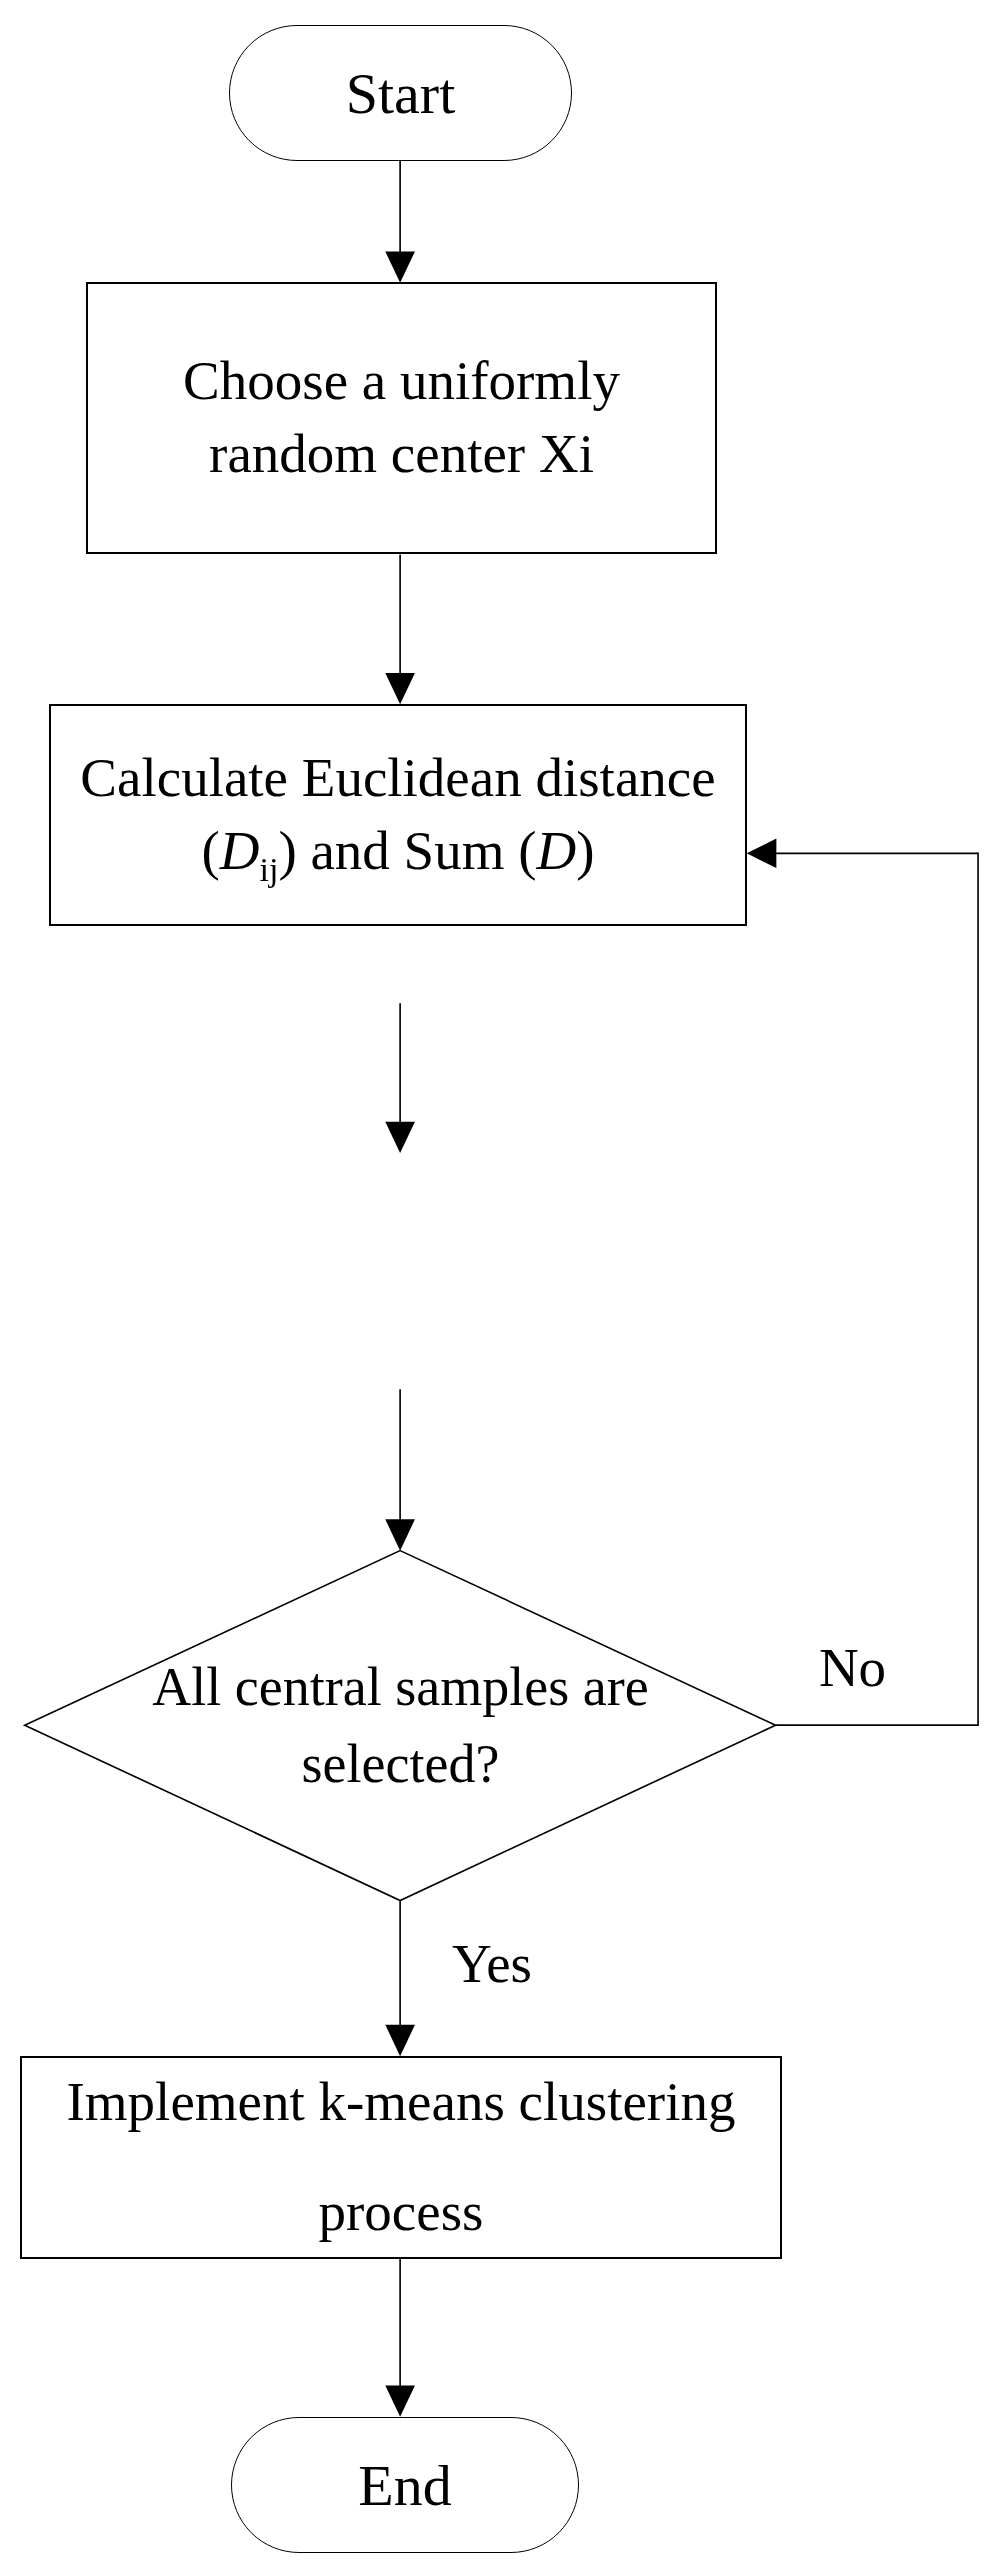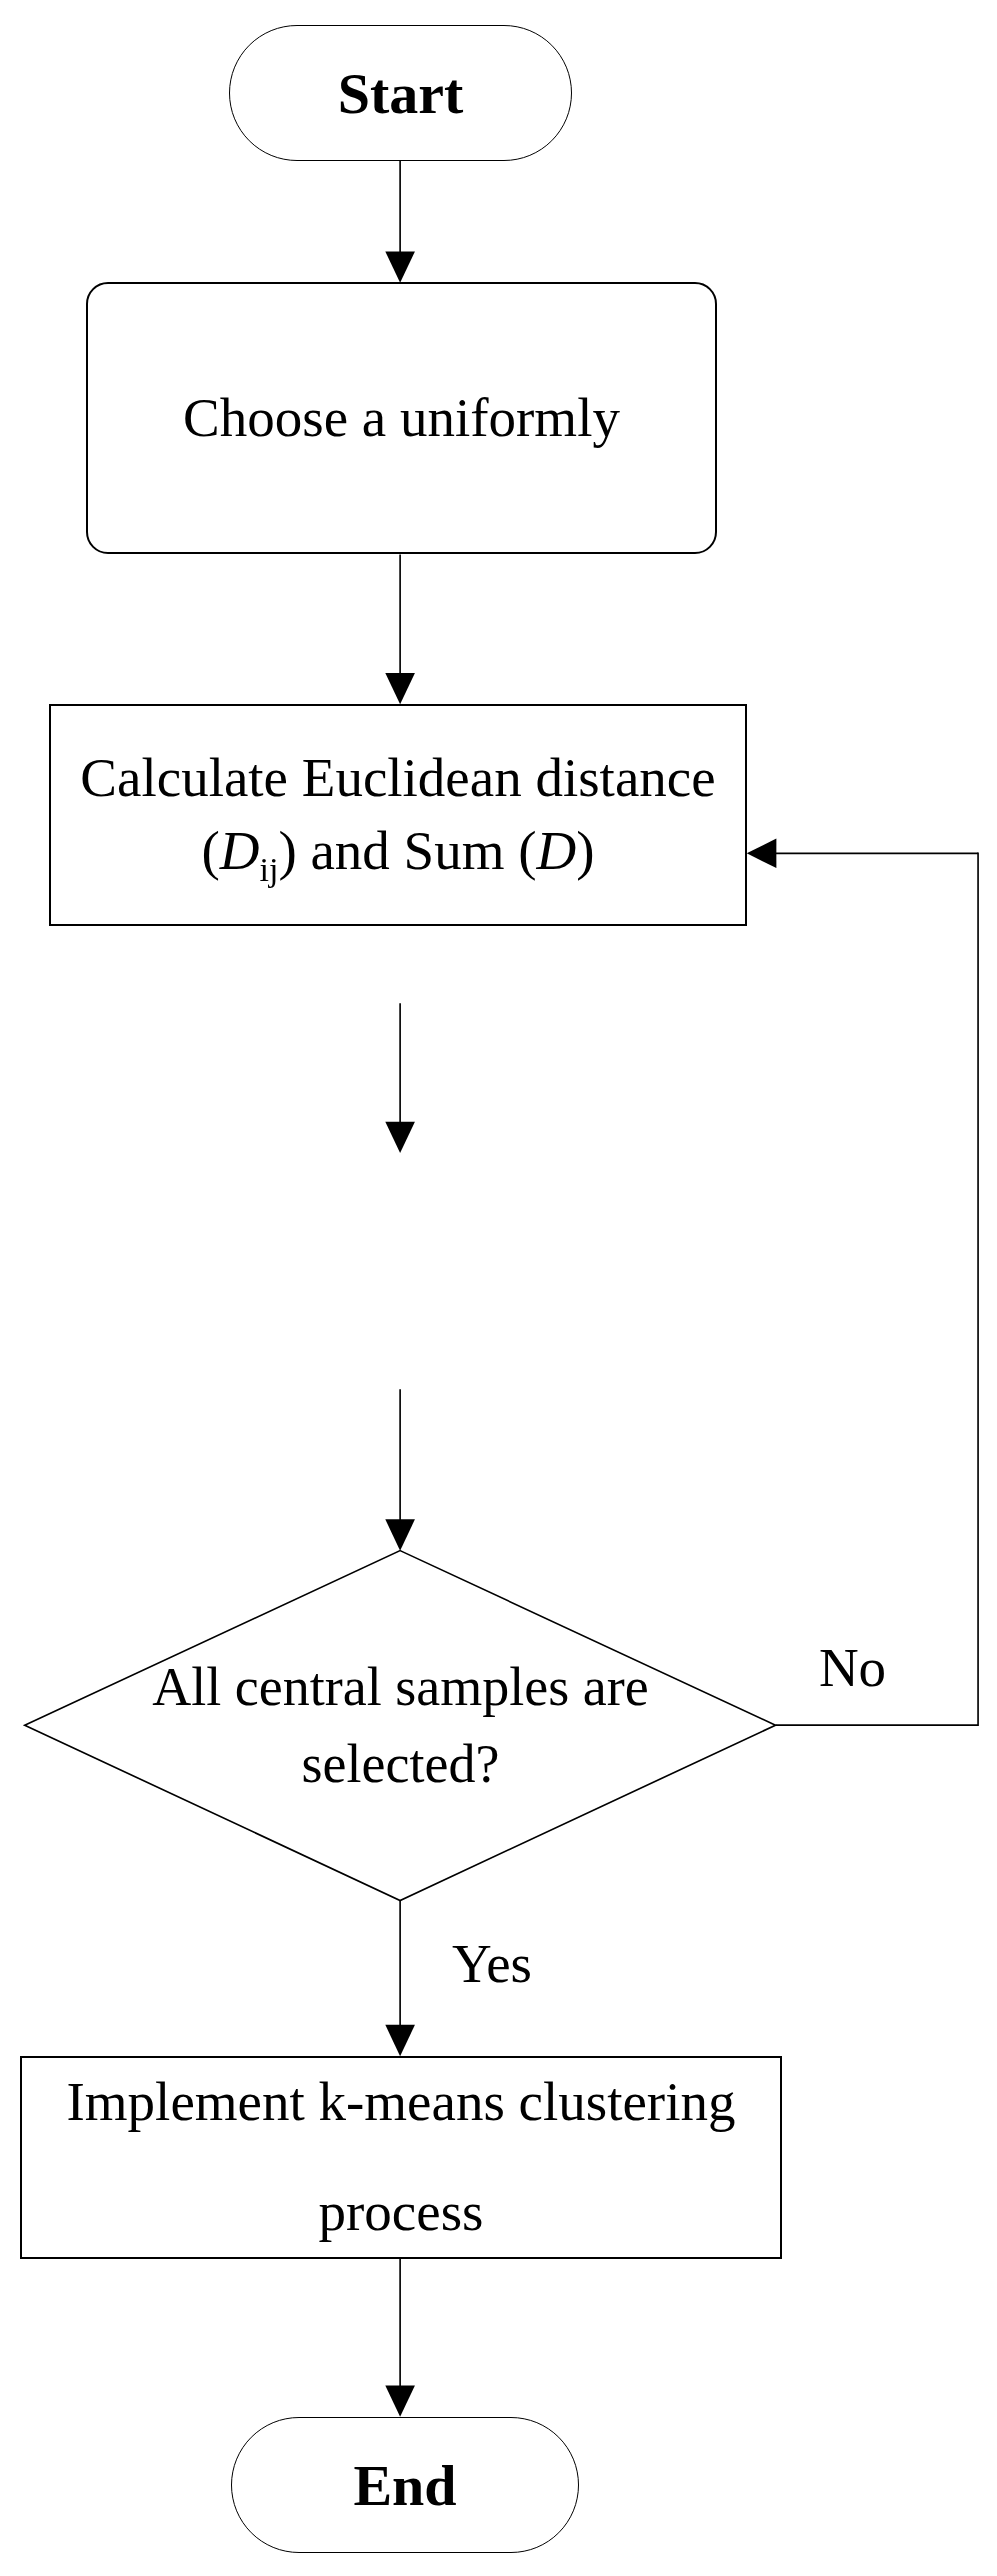--- a/index.html
+++ b/index.html
@@ -25,21 +25,20 @@
     align-items: center;
     justify-content: center;
     text-align: center;
     background: #ffffff;
   }
   .rect { border: 2.5px solid #000000; }
   .terminator {
     border: 1.6px solid #000000;
     border-radius: 74px;
     font-size: 58px;
-    font-weight: bold;
   }
   .node .line { display: block; }
   .f67 { font-size: 55px; line-height: 1.32; }
   .f65 { font-size: 54px; line-height: 1.42; }
   .diamond-label {
     position: absolute;
     display: flex;
     flex-direction: column;
     align-items: center;
     justify-content: center;
@@ -88,22 +87,23 @@
     <line x1="942" y1="2095" x2="1188" y2="2095" stroke="#000" stroke-width="2"></line>
     <line x1="1188" y1="2096" x2="1188" y2="1035" stroke="#000" stroke-width="2"></line>
     <line x1="1188" y1="1036" x2="941" y2="1036" stroke="#000" stroke-width="2"></line>
     <polygon points="907,1036 943,1018 943,1054" fill="#000"></polygon>
   </svg>
 
   <div class="node terminator" style="left:229px; top:25px; width:343px; height:136px;">
     <span class="line">Start</span>
   </div>
 
-  <div class="node rect f67" style="left:86px; top:282px; width:631px; height:272px;border-radius:22px;">
+  <div class="node rect f67" style="left:86px; top:282px; width:631px; height:272px;">
     <span class="line">Choose a uniformly</span>
+    <span class="line">random center Xi</span>
   </div>
 
   <div class="node rect f67" style="left:49px; top:704px; width:698px; height:222px;">
     <span class="line">Calculate Euclidean distance</span>
     <span class="line">
       <span>(</span><i>D</i><sub>ij</sub><span>) and Sum (</span><i>D</i><span>)</span>
     </span>
   </div>
 
 

